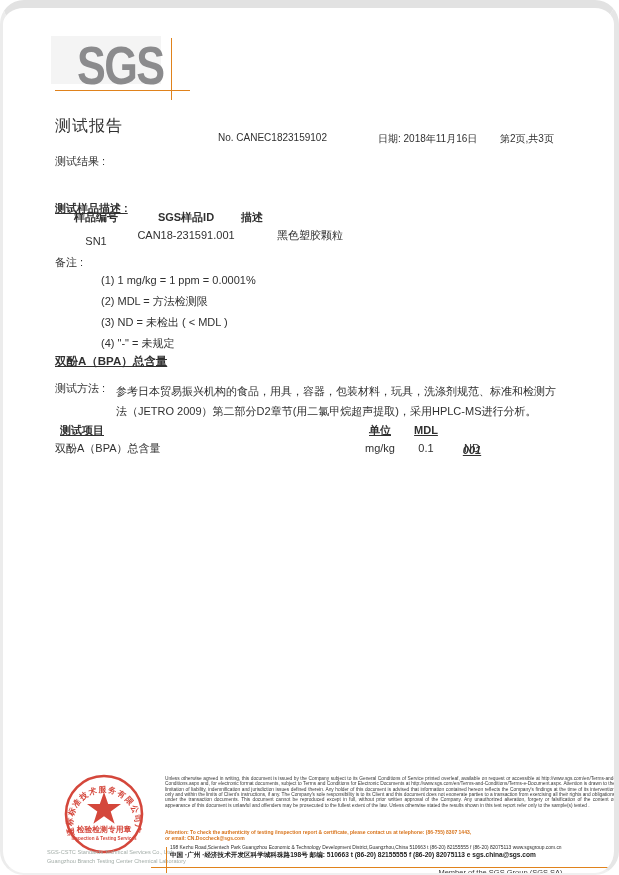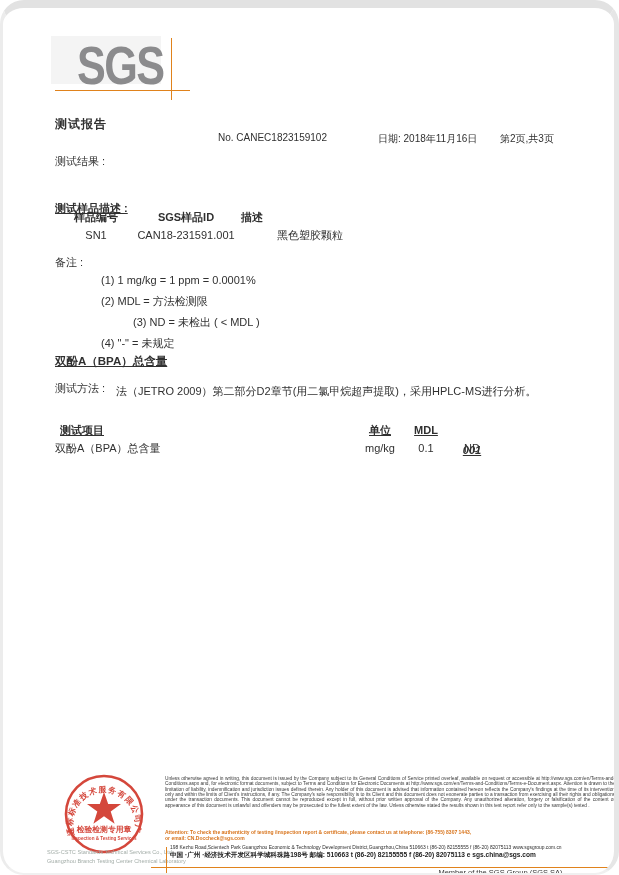--- a/index.html
+++ b/index.html
@@ -9,21 +9,21 @@
     position:relative;width:619px;height:875px;background:#fff;overflow:hidden;
     border-top:8px solid #e2e2e2;border-left:3px solid #ececec;border-right:5px solid #e6e6e6;border-bottom:2px solid #f0f0f0;border-radius:24px;
   }
   .abs{position:absolute;}
   
   .logo-bg{left:48px;top:28px;width:110px;height:48px;background:#f4f4f4;}
   .logo-text{left:74px;top:30px;font-size:54px;font-weight:800;color:#8b8b8d;letter-spacing:-2px;transform:scaleX(.80);transform-origin:left top;line-height:1;}
   .rule-h{height:1px;background:#e0821c;}
   .rule-v{width:1px;background:#e0821c;}
   
-  .doc-title{left:52px;top:108px;font-size:12px;font-weight:bold;letter-spacing:1px;}
+  .doc-title{left:52px;top:108px;font-size:16px;font-weight:normal;letter-spacing:1px;}
   .hdr{font-size:10px;top:124px;}
   
   .t11{font-size:11px;line-height:1.2;}
   .bold{font-weight:bold;}
   .und{text-decoration:underline;}
   .ital{font-style:italic;}
   .ctr{text-align:center;}
   
   .legal{left:162px;top:768px;width:450px;font-size:4.8px;line-height:5.35px;text-align:justify;color:#3a3a3a;}
   .attn{left:162px;width:452px;font-size:5px;line-height:5.6px;font-weight:bold;color:#d8731a;}
@@ -46,33 +46,34 @@
   <div class="abs hdr" style="left:215px;">No. CANEC1823159102</div>
   <div class="abs hdr" style="left:375px;">日期: 2018年11月16日</div>
   <div class="abs hdr" style="left:497px;">第2页,共3页</div>
 
   <div class="abs t11" style="left:52px;top:147px;">测试结果 :</div>
   <div class="abs t11 bold und" style="left:52px;top:194px;">测试样品描述 :</div>
 
   <div class="abs t11 bold ctr" style="left:58px;top:203px;width:70px;">样品编号</div>
   <div class="abs t11 bold ctr" style="left:128px;top:203px;width:110px;">SGS样品ID</div>
   <div class="abs t11 bold" style="left:238px;top:203px;text-align:center;">描述</div>
-  <div class="abs t11 ctr" style="left:58px;top:221px;width:70px;">SN1</div>
+  <div class="abs t11 ctr" style="left:58px;top:227px;width:70px;">SN1</div>
   <div class="abs t11 ctr" style="left:128px;top:221px;width:110px;">CAN18-231591.001</div>
   <div class="abs t11" style="left:238px;top:221px;margin-left:36px;">黑色塑胶颗粒</div>
 
   <div class="abs t11" style="left:52px;top:248px;">备注 :</div>
   <div class="abs t11" style="left:98px;top:266px;">(1) 1 mg/kg = 1 ppm = 0.0001%</div>
   <div class="abs t11" style="left:98px;top:287px;">(2) MDL = 方法检测限</div>
-  <div class="abs t11" style="left:98px;top:308px;margin-left:32px;">(3) ND = 未检出 ( &lt; MDL )</div>
+  <div class="abs t11" style="left:98px;top:308px;">(3) ND = 未检出 ( &lt; MDL )</div>
   <div class="abs t11" style="left:98px;top:329px;">(4) "-" = 未规定</div>
 
   <div class="abs t11 bold und" style="left:52px;top:347px;font-size:11.5px;">双酚A（BPA）总含量</div>
   <div class="abs t11" style="left:52px;top:374px;">测试方法 :</div>
   <div class="abs t11" style="left:113px;top:373px;width:470px;line-height:20px;">
+    <div>参考日本贸易振兴机构的食品，用具，容器，包装材料，玩具，洗涤剂规范、标准和检测方</div>
     <div>法（JETRO 2009）第二部分D2章节(用二氯甲烷超声提取)，采用HPLC-MS进行分析。</div>
   </div>
 
   <div class="abs t11 bold und" style="left:57px;top:416px;">测试项目</div>
   <div class="abs t11 bold und ctr" style="left:358px;top:416px;width:38px;">单位</div>
   <div class="abs t11 bold und ctr" style="left:407px;top:416px;width:32px;">MDL</div>
   <div class="abs t11 bold und ital ctr" style="left:453px;top:436px;width:32px;">001</div>
   <div class="abs t11" style="left:52px;top:434px;">双酚A（BPA）总含量</div>
   <div class="abs t11 ctr" style="left:358px;top:434px;width:38px;">mg/kg</div>
   <div class="abs t11 ctr" style="left:407px;top:434px;width:32px;">0.1</div>

